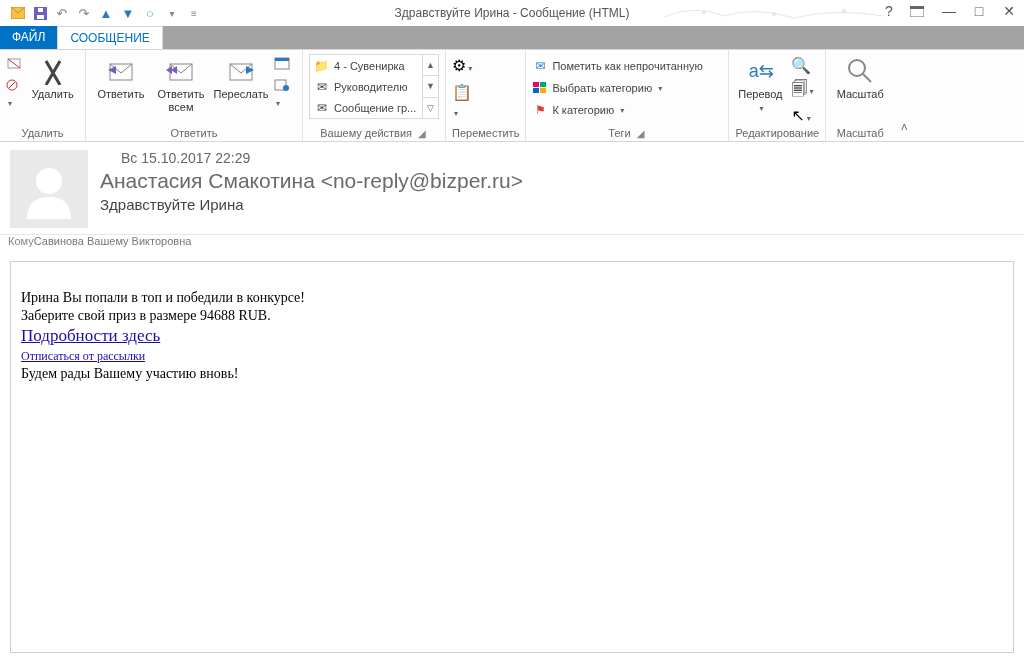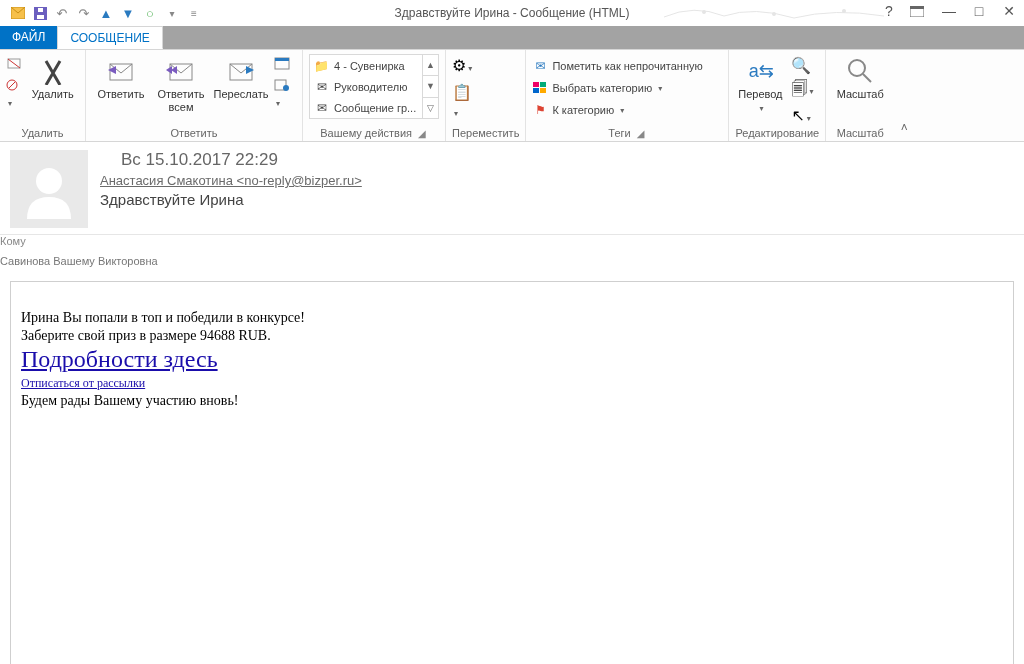--- a/index.html
+++ b/index.html
@@ -29,28 +29,28 @@
   .qs-items .smallrow { border-bottom:0; padding:0 4px; height:21px;}
   .qs-spin { width:16px; border-left:1px solid #d9d9d9; display:flex; flex-direction:column;}
   .qs-spin div { flex:1; display:flex; align-items:center; justify-content:center; font-size:9px; color:#666; border-bottom:1px solid #d9d9d9;}
   .qs-spin div:last-child{border:0;}
   .drop { font-size:8px; color:#666; margin-left:2px;}
   .collapse { width:20px; display:flex; align-items:flex-end; justify-content:center; padding-bottom:6px; color:#666; font-size:12px;}
   svg { display:block; }
   .header-area { padding:8px 10px 6px; border-bottom:1px solid #e6e6e6; display:flex; gap:12px;}
   .avatar { width:78px; height:78px; background:#e9e9e9; display:flex; align-items:center; justify-content:center;}
   .hdr-texts { flex:1; display:flex; flex-direction:column; gap:3px;}
-  .hdr-date { font-size:17px; color:#666;padding-left:21px;}
-  .hdr-from { font-size:13px; color:#6a6a6a; font-weight:400;text-decoration:underline;}
+  .hdr-date { font-size:14px; color:#666;padding-left:21px;}
+  .hdr-from { font-size:21px; color:#6a6a6a; font-weight:400;}
   .hdr-subj { font-size:15px; color:#444;}
-  .to-line { font-size:11px; color:#777; padding:0 0 8px; display:flex; gap:8px;flex-direction:column;}
+  .to-line { font-size:11px; color:#777; padding:0 8px 8px; display:flex; }
   .to-line .lbl{ color:#888;}
   .body-wrap { margin:6px 10px 10px; border:1px solid #cfcfcf; height:392px; padding:28px 10px; overflow:auto;}
   .body-wrap p { margin:0 0 2px; font-size:14px; font-family:"Times New Roman",serif; color:#000;}
-  .body-wrap .biglink { font-size:24px; color:#1a0dab; text-decoration:underline; font-family:"Times New Roman",serif;}
+  .body-wrap .biglink { font-size:17px; color:#1a0dab; text-decoration:underline; font-family:"Times New Roman",serif;}
   .body-wrap .smalllink { font-size:12px; color:#1a0dab; text-decoration:underline; font-family:"Times New Roman",serif;}
   .dlaunch { font-size:10px; color:#888; align-self:flex-end; padding:0 2px;}
   .grp-foot { display:flex; justify-content:center; align-items:center; gap:4px;}
 </style>
 </head>
 <body>
 
 <div class="titlebar">
   <div class="qat">
     <span class="ic">

